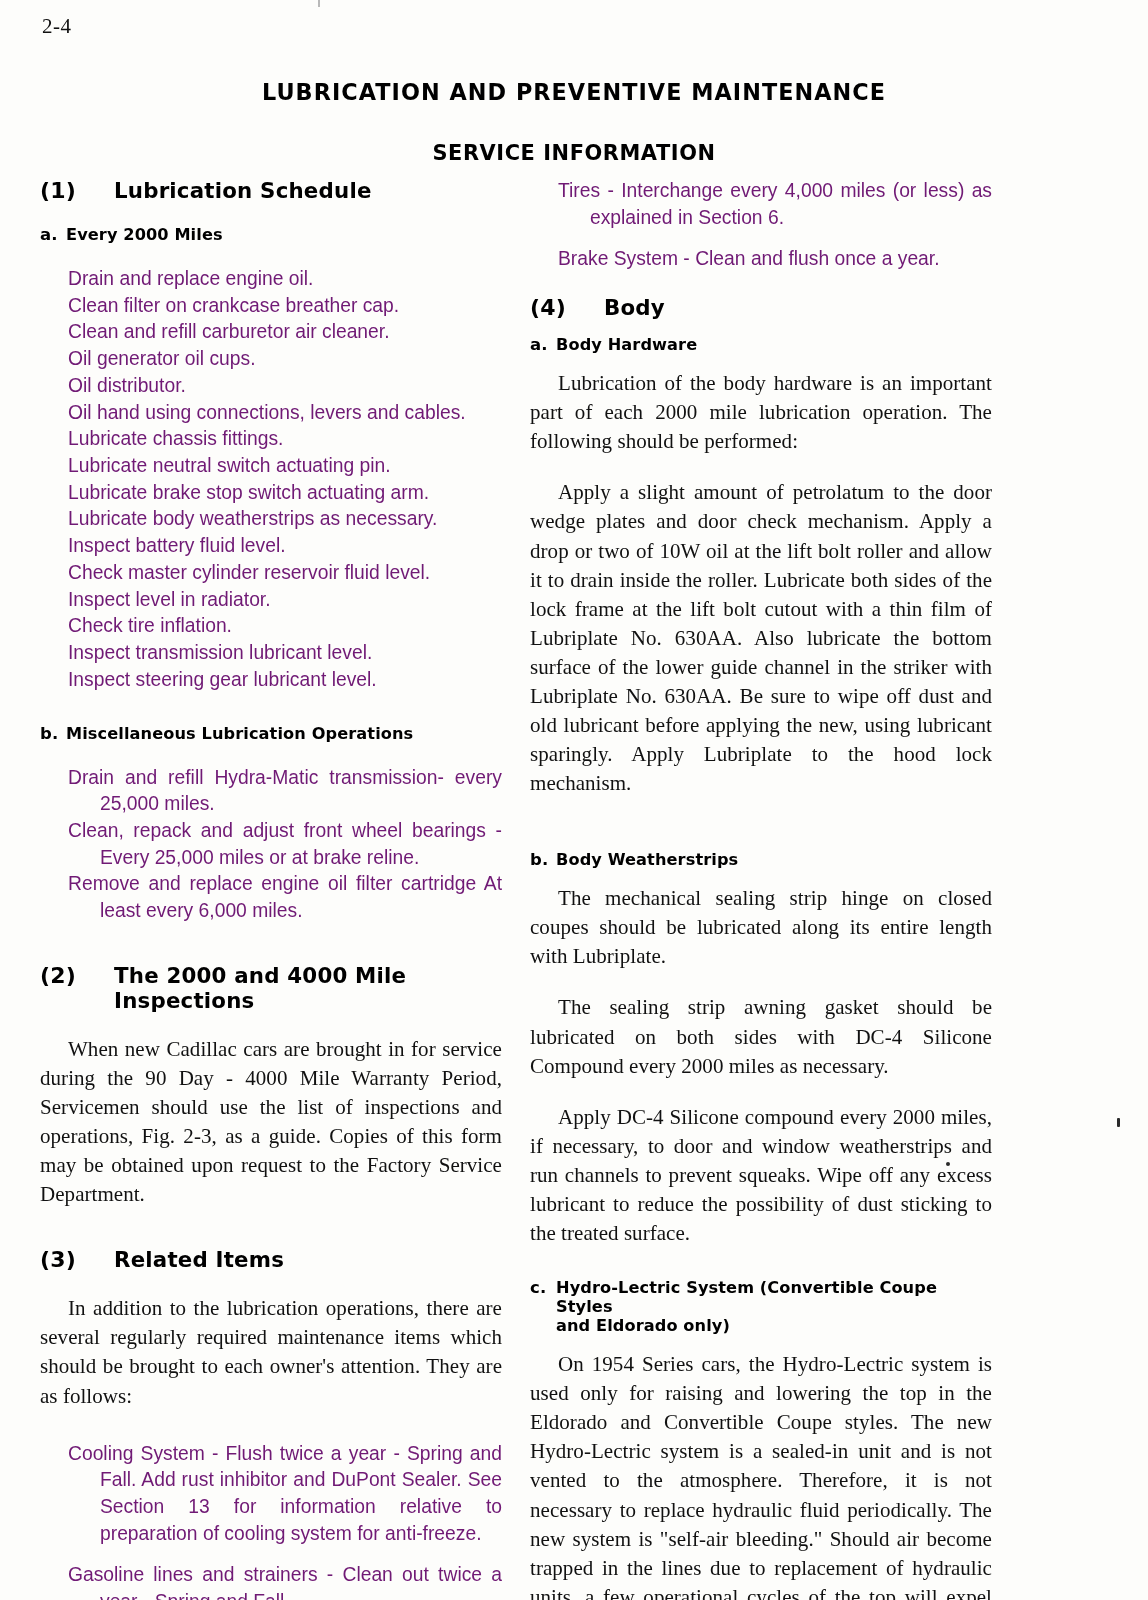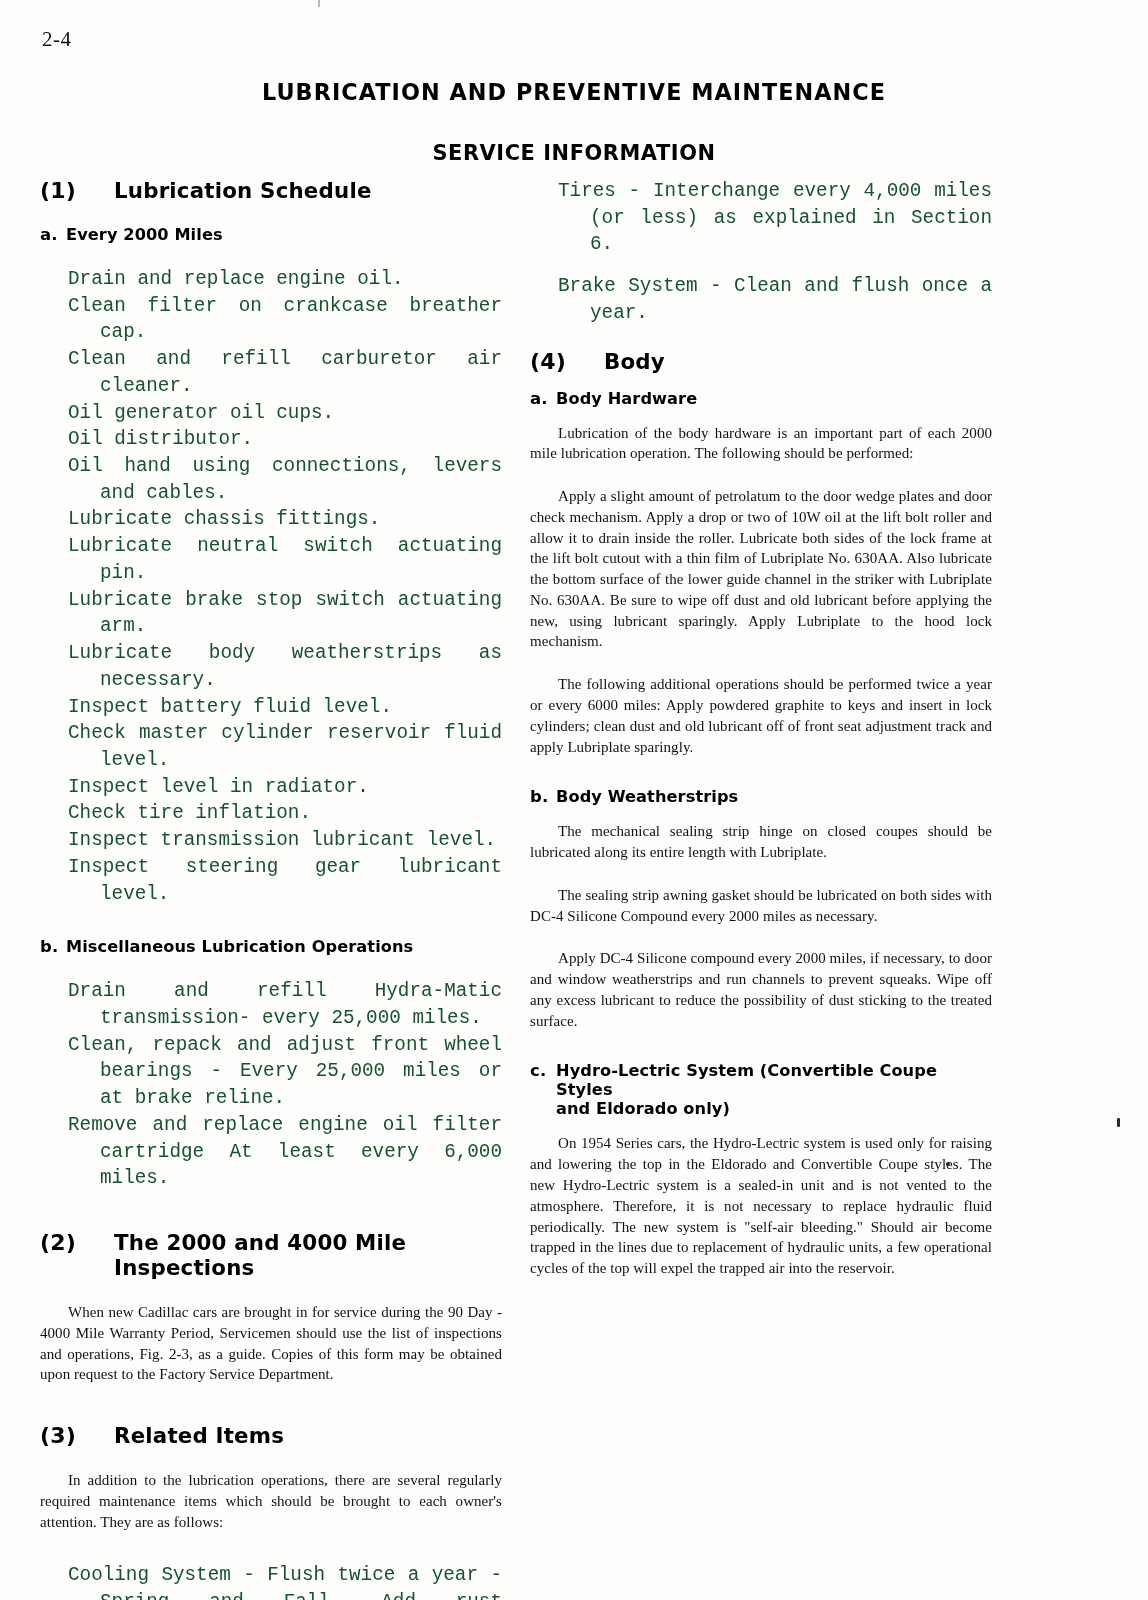--- a/index.html
+++ b/index.html
@@ -18,21 +18,21 @@
   }
   .page {
     position: absolute;
     inset: 0;
     background: #fdfdfb;
     padding: 0;
   }
   
   .folio {
     position: absolute;
-    top: 27px;
+    top: 14px;
     left: 42px;
     font-family: "Liberation Serif", serif;
     font-size: 21px;
     letter-spacing: 0.5px;
     color: #101010;
   }
   .top-tick {
     position: absolute;
     top: 0px;
     left: 318px;
@@ -97,34 +97,34 @@
     color: #000;
     display: flex;
   }
   .h-sub .ltr { width: 26px; flex: none; }
   .h-sub .txt { transform: scaleX(0.98); transform-origin: left center; }
   .h-sub .txt .l2 { display:block; }
 
   
   .para {
     font-family: "Liberation Serif", serif;
-    font-size: 15px;
+    font-size: 21px;
     line-height: 1.385;
     text-align: justify;
     text-indent: 28px;
     color: #111;
     margin: 0;
     letter-spacing: 0.05px;
   }
   
   .hang {
-    font-family: Liberation Mono, monospace;
+    font-family: Liberation Sans, sans-serif;
     font-size: 19.3px;
     line-height: 1.385;
-    color: #14532d;
+    color: #701a75;
     margin: 0;
     padding: 0;
     list-style: none;
   }
   .hang li {
     padding-left: 60px;
     text-indent: -32px;
     text-align: justify;
     margin-bottom: 0;
   }
@@ -255,21 +255,20 @@
       <span class="ltr">a.</span>
       <span class="txt">Body Hardware</span>
     </div>
 
     <div class="gap-s"></div>
 
     <p class="para">Lubrication of the body hardware is an important part of each 2000 mile lubrication operation. The following should be performed:</p>
     <div class="gap-m"></div>
     <p class="para">Apply a slight amount of petrolatum to the door wedge plates and door check mechanism. Apply a drop or two of 10W oil at the lift bolt roller and allow it to drain inside the roller. Lubricate both sides of the lock frame at the lift bolt cutout with a thin film of Lubriplate No. 630AA. Also lubricate the bottom surface of the lower guide channel in the striker with Lubriplate No. 630AA. Be sure to wipe off dust and old lubricant before applying the new, using lubricant sparingly. Apply Lubriplate to the hood lock mechanism.</p>
     <div class="gap-m"></div>
-    <p class="para">The following additional operations should be performed twice a year or every 6000 miles: Apply powdered graphite to keys and insert in lock cylinders; clean dust and old lubricant off of front seat adjustment track and apply Lubriplate sparingly.</p>
 
     <div class="gap-l"></div>
 
     <div class="h-sub">
       <span class="ltr">b.</span>
       <span class="txt">Body Weatherstrips</span>
     </div>
 
     <div class="gap-s"></div>
 

